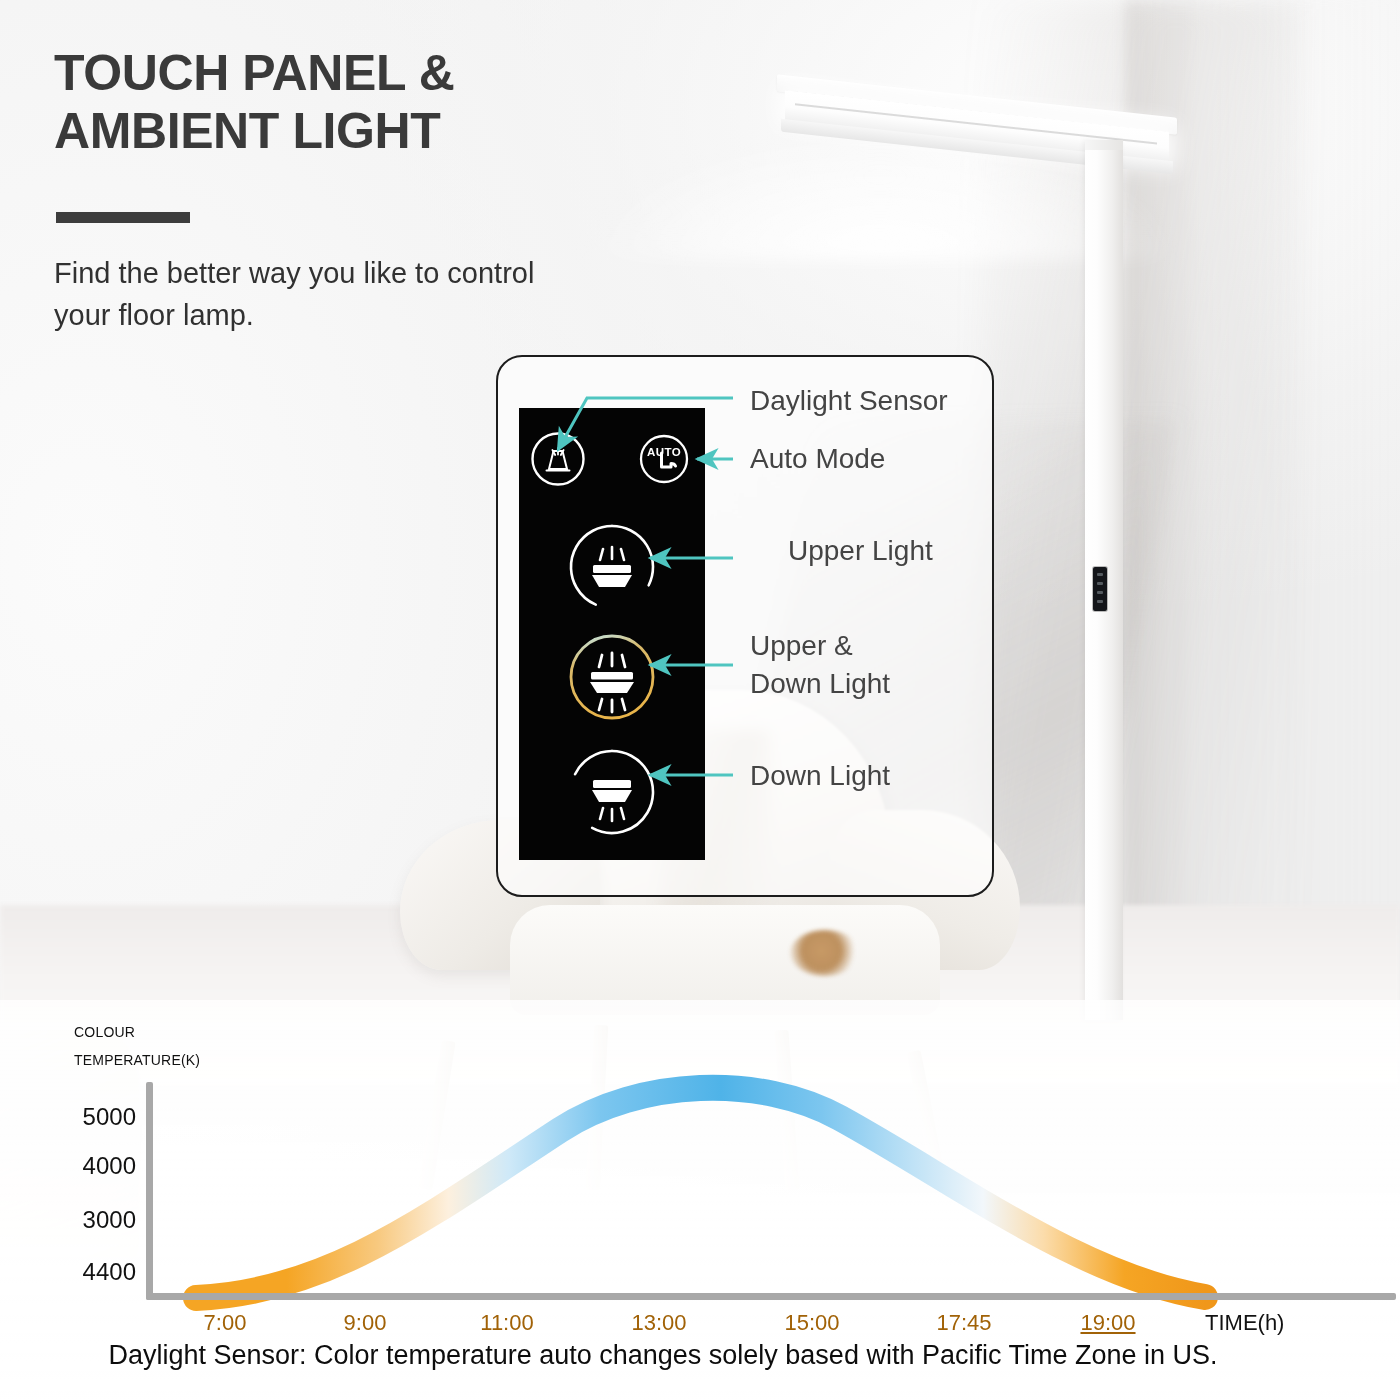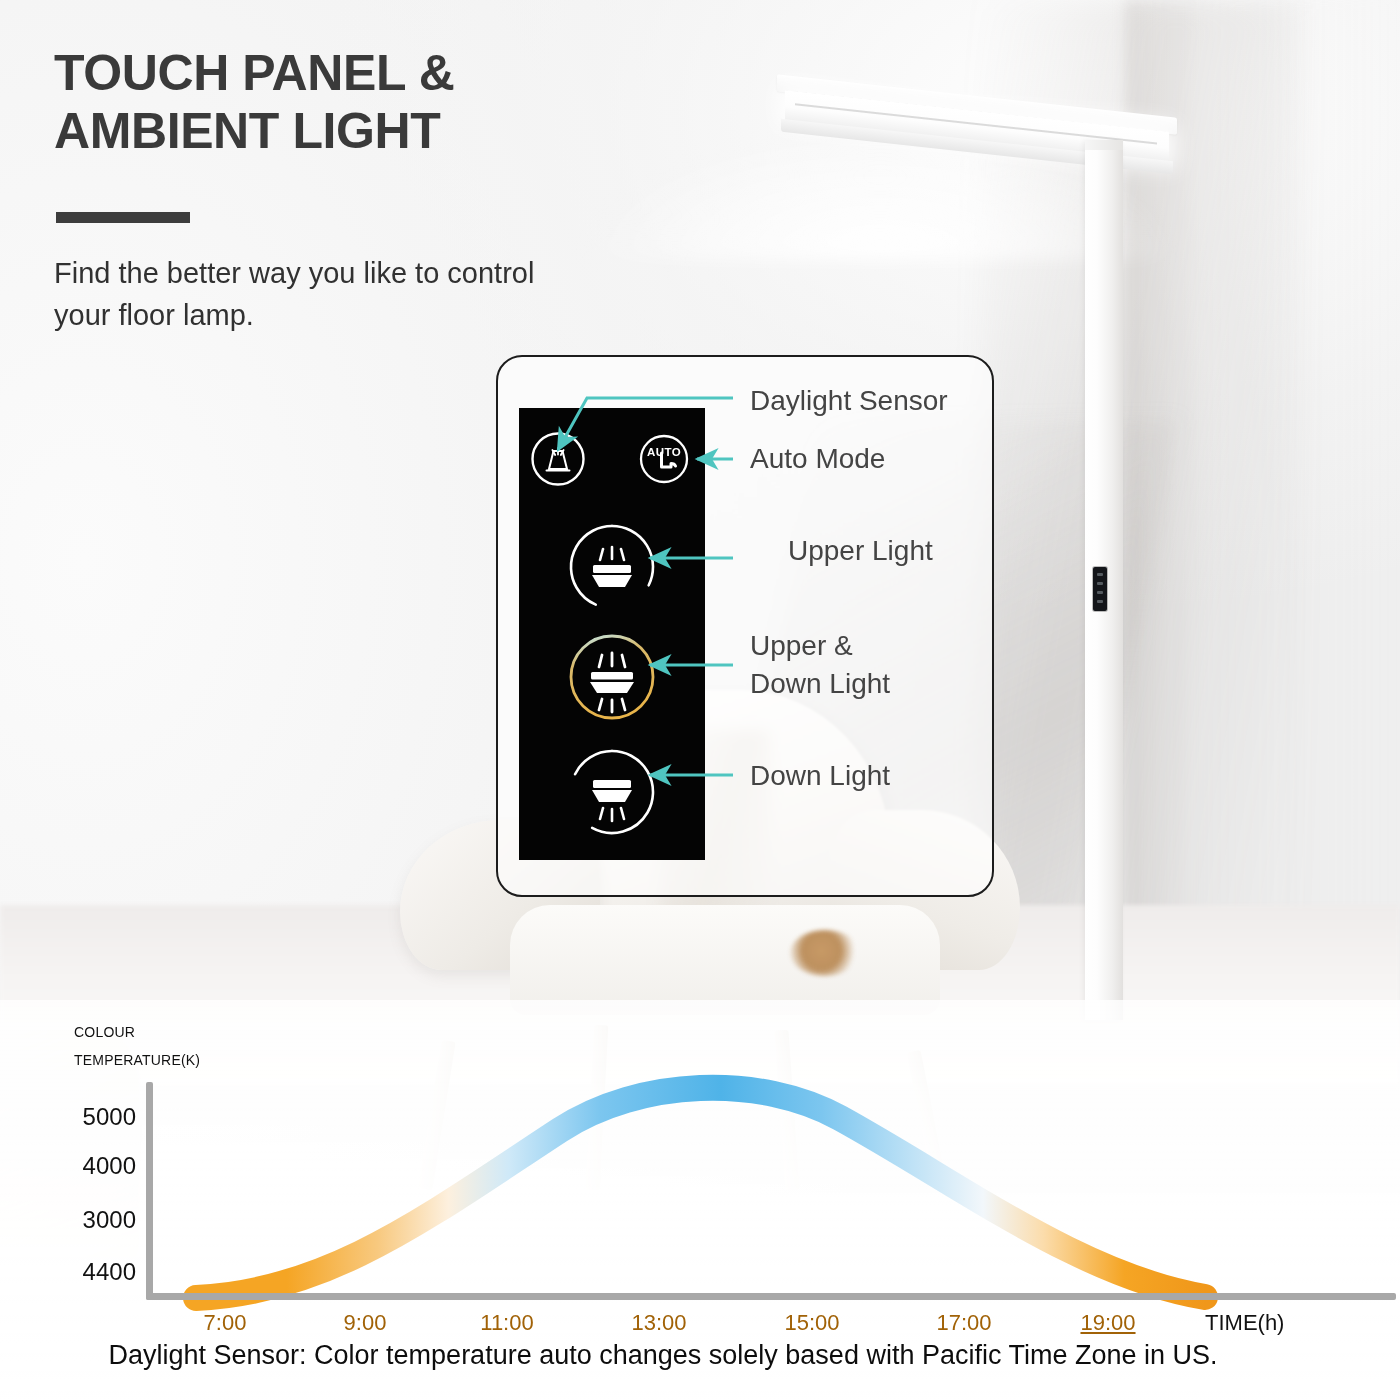--- a/index.html
+++ b/index.html
@@ -370,19 +370,19 @@
   <div class="ytick" style="left:46px;top:1103px;">5000</div>
   <div class="ytick" style="left:46px;top:1152px;">4000</div>
   <div class="ytick" style="left:46px;top:1206px;">3000</div>
   <div class="ytick" style="left:46px;top:1258px;">4400</div>
 
   <div class="xtick" style="left:165px;top:1310px;">7:00</div>
   <div class="xtick" style="left:305px;top:1310px;">9:00</div>
   <div class="xtick" style="left:447px;top:1310px;">11:00</div>
   <div class="xtick" style="left:599px;top:1310px;">13:00</div>
   <div class="xtick" style="left:752px;top:1310px;">15:00</div>
-  <div class="xtick" style="left:904px;top:1310px;">17:00</div>
+  <div class="xtick" style="left:904px;top:1310px;">17:45</div>
   <div class="xtick" style="left:1048px;top:1310px;text-decoration:underline;">19:00</div>
 
   <div class="xaxis-name" style="left:1205px;top:1310px;">TIME(h)</div>
 
   <div class="caption">Daylight Sensor: Color temperature auto changes solely based with Pacific Time Zone in US.</div>
 </div>
 
 </body></html>

